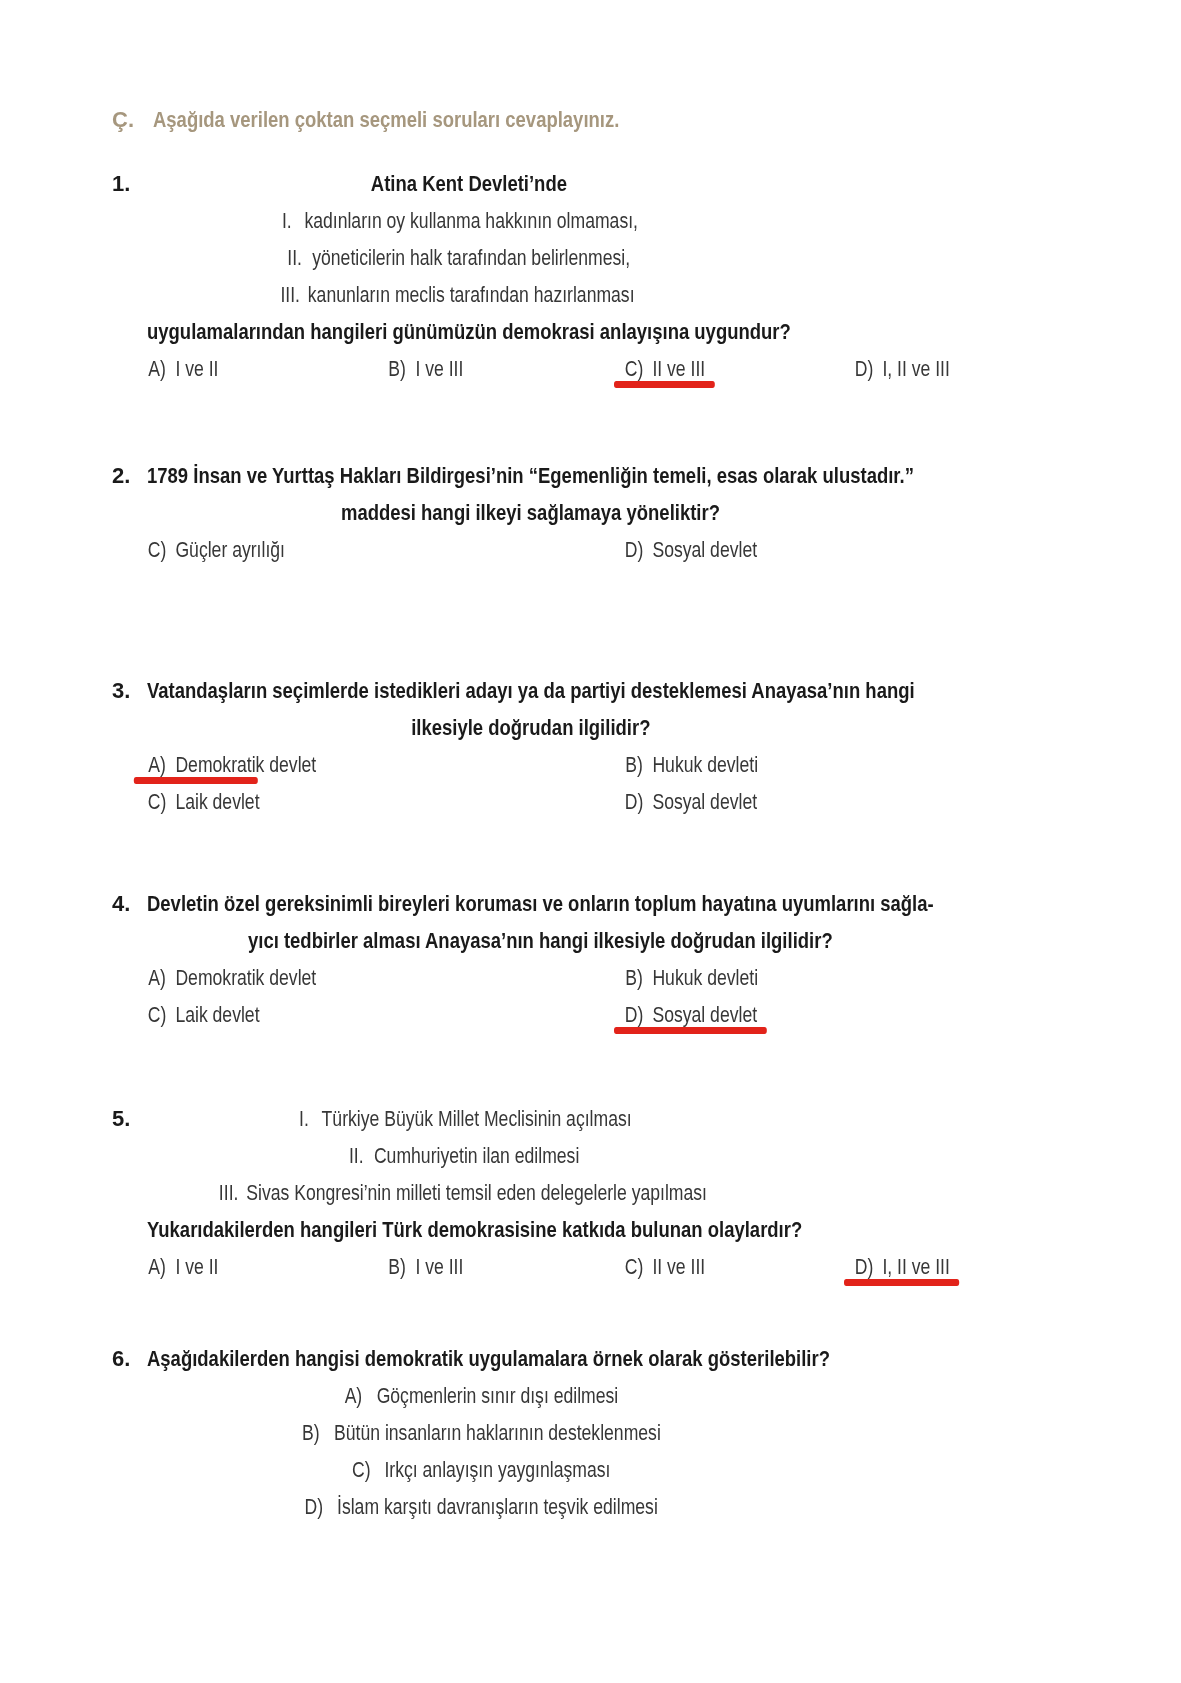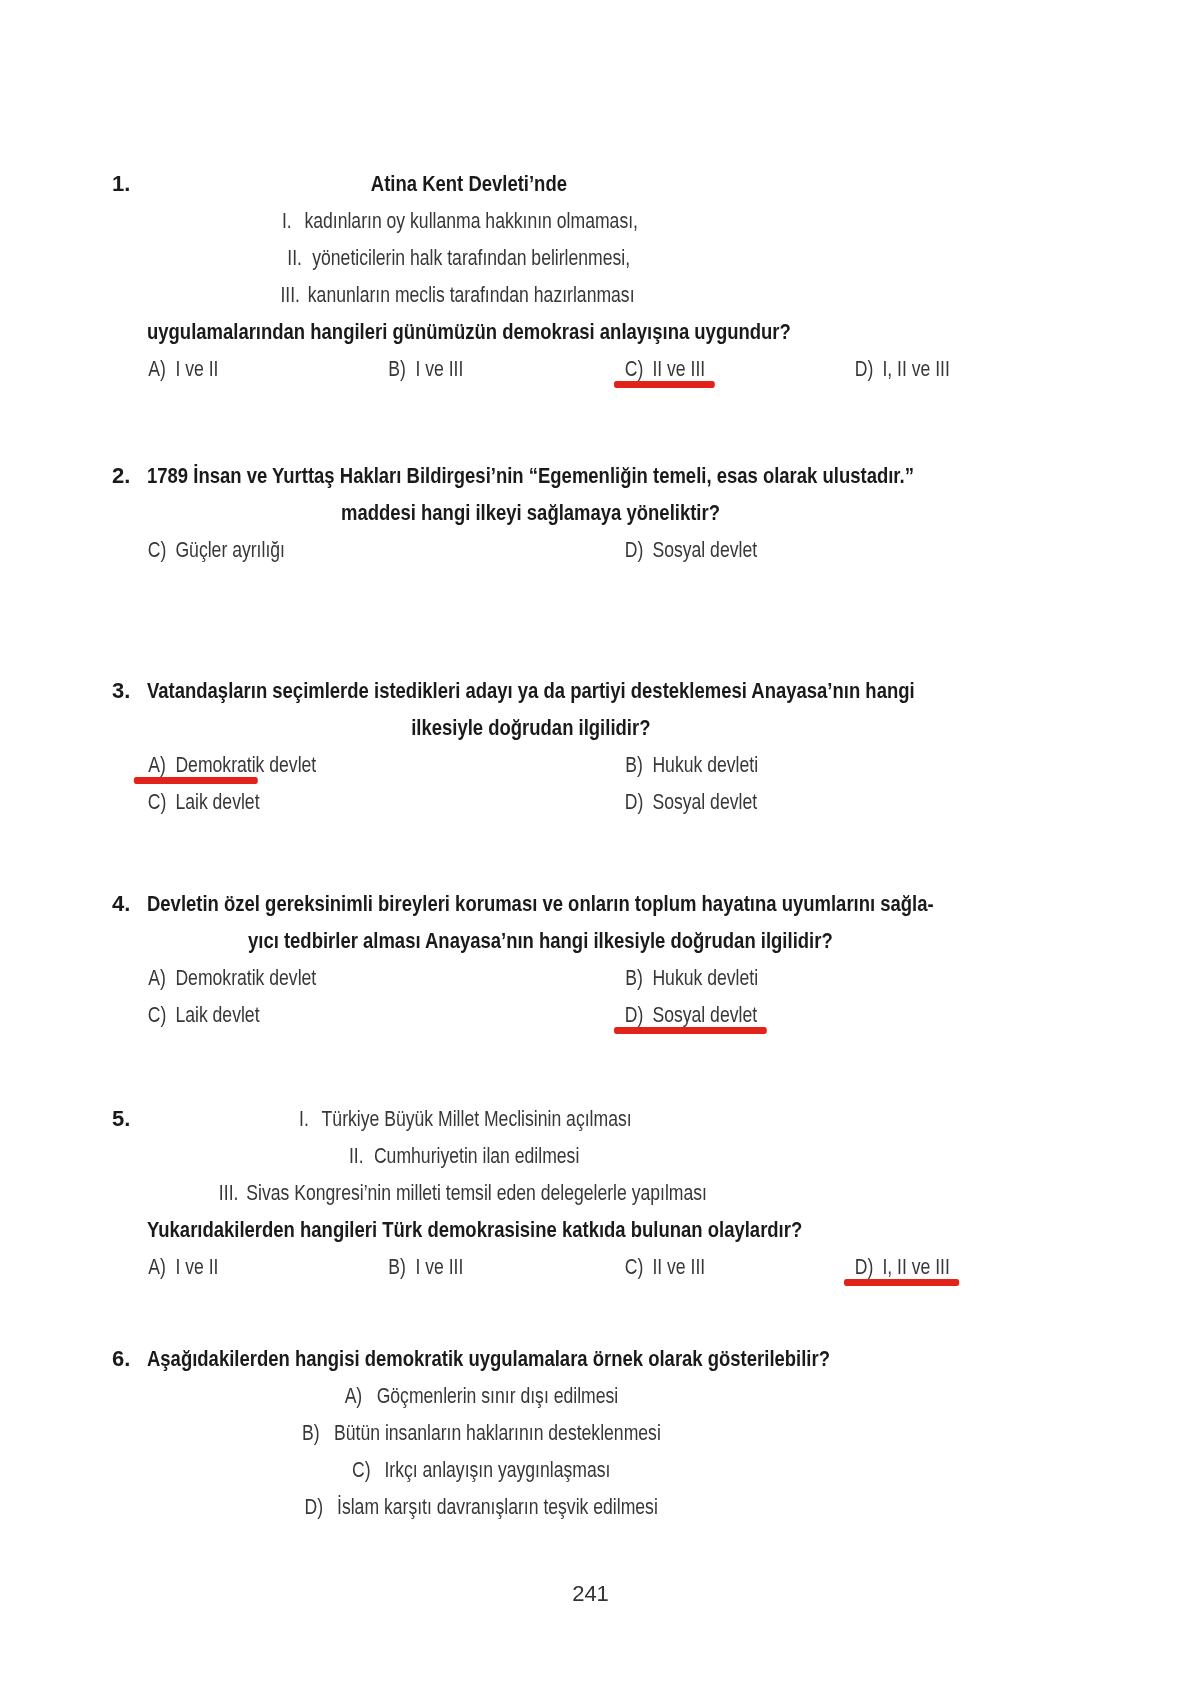--- a/index.html
+++ b/index.html
@@ -41,20 +41,24 @@
   .ul.most{left:-8px;right:16px;}
   .ul.partial{left:-14px;right:34%;}
   
   .footer{position:absolute;top:1580px;left:0;width:100%;text-align:center;line-height:28px;font-size:22px;color:#333333;}
 </style>
 </head>
 <body>
 
 <div class="page">
 
+  <header class="header">
+    <span class="hletter">Ç.</span>
+    <span class="htitle">Aşağıda verilen çoktan seçmeli soruları cevaplayınız.</span>
+  </header>
 
   <div id="questions">
       <section class="question q1">
         <span class="qnum">1.</span>
         <div class="qbody">
           <div class="line stem">Atina Kent Devleti’nde</div>
           <div class="line item"><span class="rn">I.</span><span class="itxt">kadınların oy kullanma hakkının olmaması,</span></div>
           <div class="line item"><span class="rn">II.</span><span class="itxt">yöneticilerin halk tarafından belirlenmesi,</span></div>
           <div class="line item"><span class="rn">III.</span><span class="itxt">kanunların meclis tarafından hazırlanması</span></div>
           <div class="line stem">uygulamalarından hangileri günümüzün demokrasi anlayışına uygundur?</div>
@@ -127,17 +131,14 @@
         <div class="qbody">
           <div class="line stem">Aşağıdakilerden hangisi demokratik uygulamalara örnek olarak gösterilebilir?</div>
           <div class="line optstack"><span class="opt"><span class="lbl">A)</span><span class="otxt">Göçmenlerin sınır dışı edilmesi</span></span></div>
           <div class="line optstack"><span class="opt"><span class="lbl">B)</span><span class="otxt">Bütün insanların haklarının desteklenmesi</span></span></div>
           <div class="line optstack"><span class="opt"><span class="lbl">C)</span><span class="otxt">Irkçı anlayışın yaygınlaşması</span></span></div>
           <div class="line optstack"><span class="opt"><span class="lbl">D)</span><span class="otxt">İslam karşıtı davranışların teşvik edilmesi</span></span></div>
         </div>
       </section>
     </div>
 
-  <footer class="footer">
-    <span>241</span>
-  </footer>
 
 </div>
 
 </body></html>

